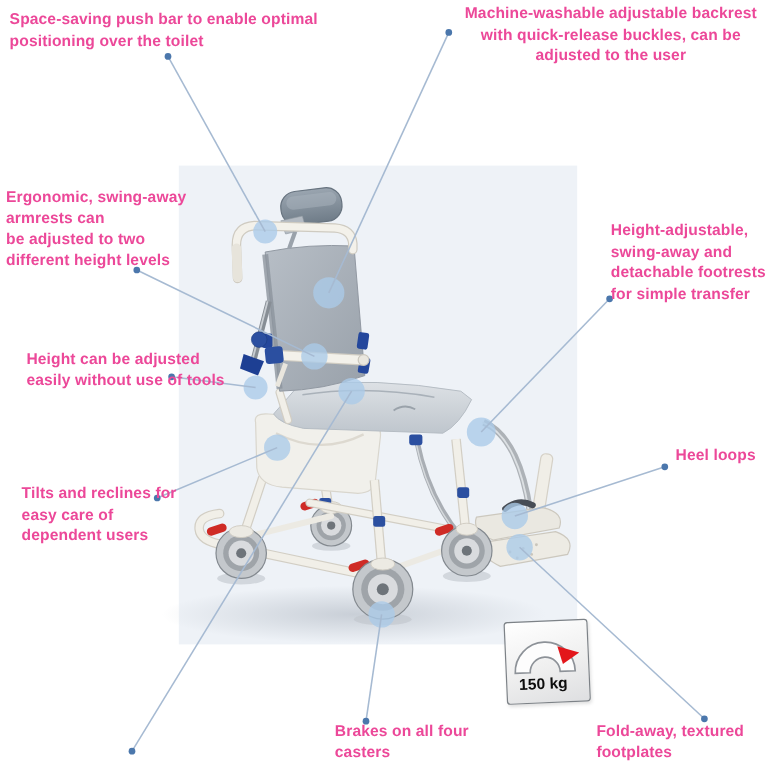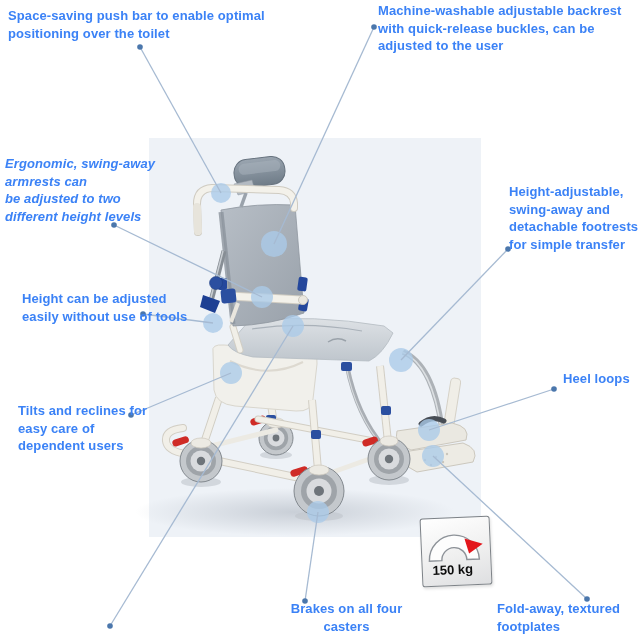--- a/index.html
+++ b/index.html
@@ -1,20 +1,20 @@
 <!DOCTYPE html>
 <html><head>
 <meta charset="utf-8">
 <style>
   html,body{margin:0;padding:0;background:#fff;}
   #stage{position:relative;width:640px;height:640px;background:#ffffff;overflow:hidden;
          font-family:"Liberation Sans","DejaVu Sans",sans-serif;}
   #art{position:absolute;left:0;top:0;width:640px;height:640px;}
   .ann{position:absolute;white-space:pre-line;font-weight:700;font-size:13px;line-height:17.5px;
-       color:#3b82f6;letter-spacing:.1px;}
+       color:#ec4899;letter-spacing:.1px;}
   
   #badge{position:absolute;left:421px;top:517px;width:68px;height:67px;
          transform:rotate(-2.5deg);border:1.6px solid #7d8287;border-radius:3px;
          background:linear-gradient(165deg,#ffffff 0%,#efefef 55%,#dedfe1 100%);
          box-shadow:1px 2px 3px rgba(0,0,0,.12);}
   #badge svg{position:absolute;left:0;top:2px;}
   #badge .badge-label{position:absolute;left:0;right:8px;bottom:8px;text-align:center;
          font-weight:700;font-size:13px;color:#0d0d0d;}
 </style>
 </head>
@@ -217,34 +217,34 @@
         <circle cx="110" cy="626" r="2.8"></circle>
     <circle cx="305" cy="601" r="2.8"></circle>
         <circle cx="508" cy="249" r="2.8"></circle>
     <circle cx="554" cy="389" r="2.8"></circle>
         <circle cx="587" cy="599" r="2.8"></circle>
   </g>
 </svg>
 
 <div class="ann" style="left:8px;   top:7px;   width:330px;">Space-saving push bar to enable optimal
 positioning over the toilet</div>
-<div class="ann" style="left:378px; top:2px;   width:262px;">Machine-washable adjustable backrest
+<div class="ann" style="left:378px; top:2px;   width:262px;text-align:center;">Machine-washable adjustable backrest
 with quick-release buckles, can be
 adjusted to the user</div>
-<div class="ann" style="left:5px;   top:155px; width:180px;font-style:italic;">Ergonomic, swing-away
+<div class="ann" style="left:5px;   top:155px; width:180px;">Ergonomic, swing-away
 armrests can
 be adjusted to two
 different height levels</div>
 <div class="ann" style="left:22px;   top:290px; width:195px;">Height can be adjusted
 easily without use of tools</div>
 <div class="ann" style="left:18px;   top:402px; width:170px;">Tilts and reclines for
 easy care of
 dependent users</div>
 <div class="ann" style="left:7px;   top:638px; width:160px;">Ergonomic seat</div>
-<div class="ann" style="left:279px; top:600px; width:135px;text-align:center;">Brakes on all four
+<div class="ann" style="left:279px; top:600px; width:135px;">Brakes on all four
 casters</div>
 <div class="ann" style="left:509px; top:183px; width:150px;">Height-adjustable,
 swing-away and
 detachable footrests
 for simple transfer</div>
 <div class="ann" style="left:563px; top:370px; width:80px;">Heel loops</div>
 <div class="ann" style="left:497px; top:600px; width:145px;">Fold-away, textured
 footplates</div>
 
 <div id="badge">

